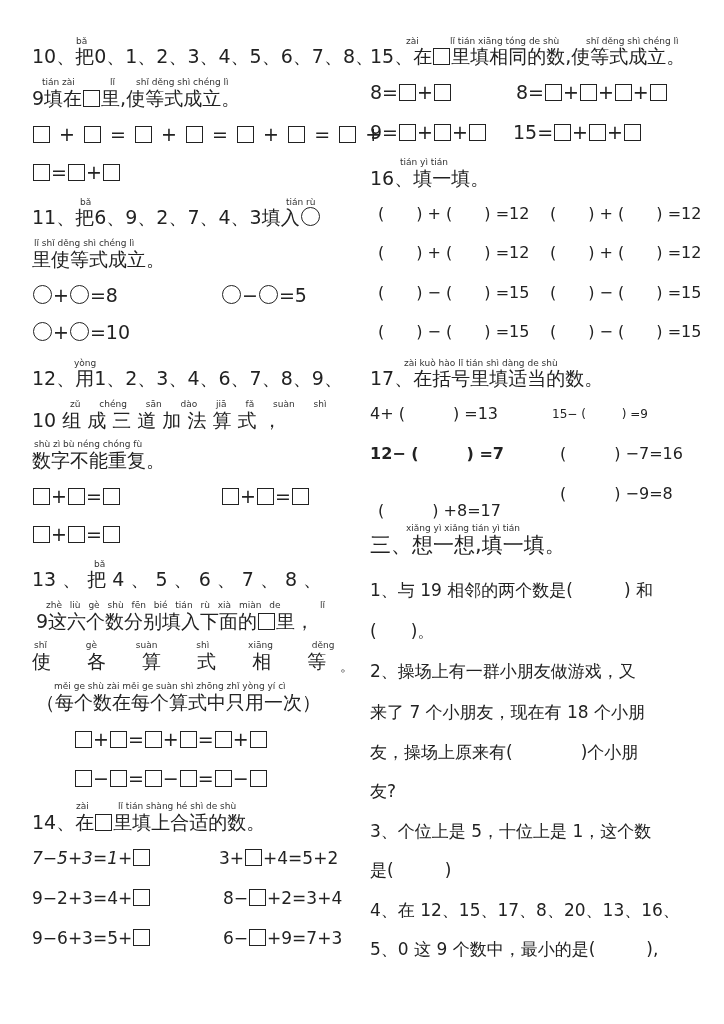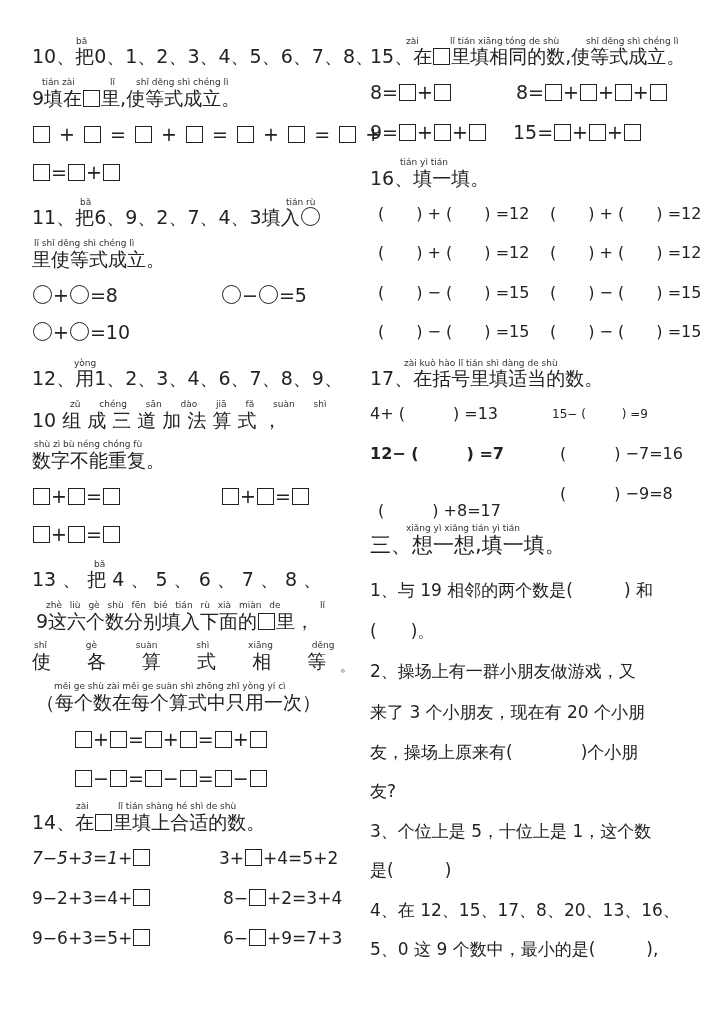--- a/index.html
+++ b/index.html
@@ -145,19 +145,19 @@
 <div class="line" style="left:370px;top:442px;font-size:16px;font-weight:bold;">12− (　　　) =7</div>
 <div class="line" style="left:560px;top:442px;font-size:16px;">(　　　) −7=16</div>
 <div class="line" style="left:378px;top:482px;font-size:16px;margin-top:17px;">(　　　) +8=17</div>
 <div class="line" style="left:560px;top:482px;font-size:16px;">(　　　) −9=8</div>
 
 <div class="py" style="left:406px;top:523px;">xiǎng yì xiǎng  tián yì tián</div>
 <div class="line" style="left:370px;top:533px;font-size:21px;">三、想一想,填一填。</div>
 <div class="line" style="left:370px;top:578px;font-size:17px;">1、与 19 相邻的两个数是(　　　) 和</div>
 <div class="line" style="left:370px;top:619px;font-size:17px;">(　　)。</div>
 <div class="line" style="left:370px;top:659px;font-size:17px;">2、操场上有一群小朋友做游戏，又</div>
-<div class="line" style="left:370px;top:700px;font-size:17px;">来了 3 个小朋友，现在有 20 个小朋</div>
+<div class="line" style="left:370px;top:700px;font-size:17px;">来了 7 个小朋友，现在有 18 个小朋</div>
 <div class="line" style="left:370px;top:740px;font-size:17px;">友，操场上原来有(　　　　)个小朋</div>
 <div class="line" style="left:370px;top:779px;font-size:17px;">友?</div>
 <div class="line" style="left:370px;top:819px;font-size:17px;">3、个位上是 5，十位上是 1，这个数</div>
 <div class="line" style="left:370px;top:858px;font-size:17px;">是(　　　)</div>
 <div class="line" style="left:370px;top:898px;font-size:17px;">4、在 12、15、17、8、20、13、16、</div>
 <div class="line" style="left:370px;top:937px;font-size:17px;">5、0 这 9 个数中，最小的是(　　　),</div>
 
 </body></html>

